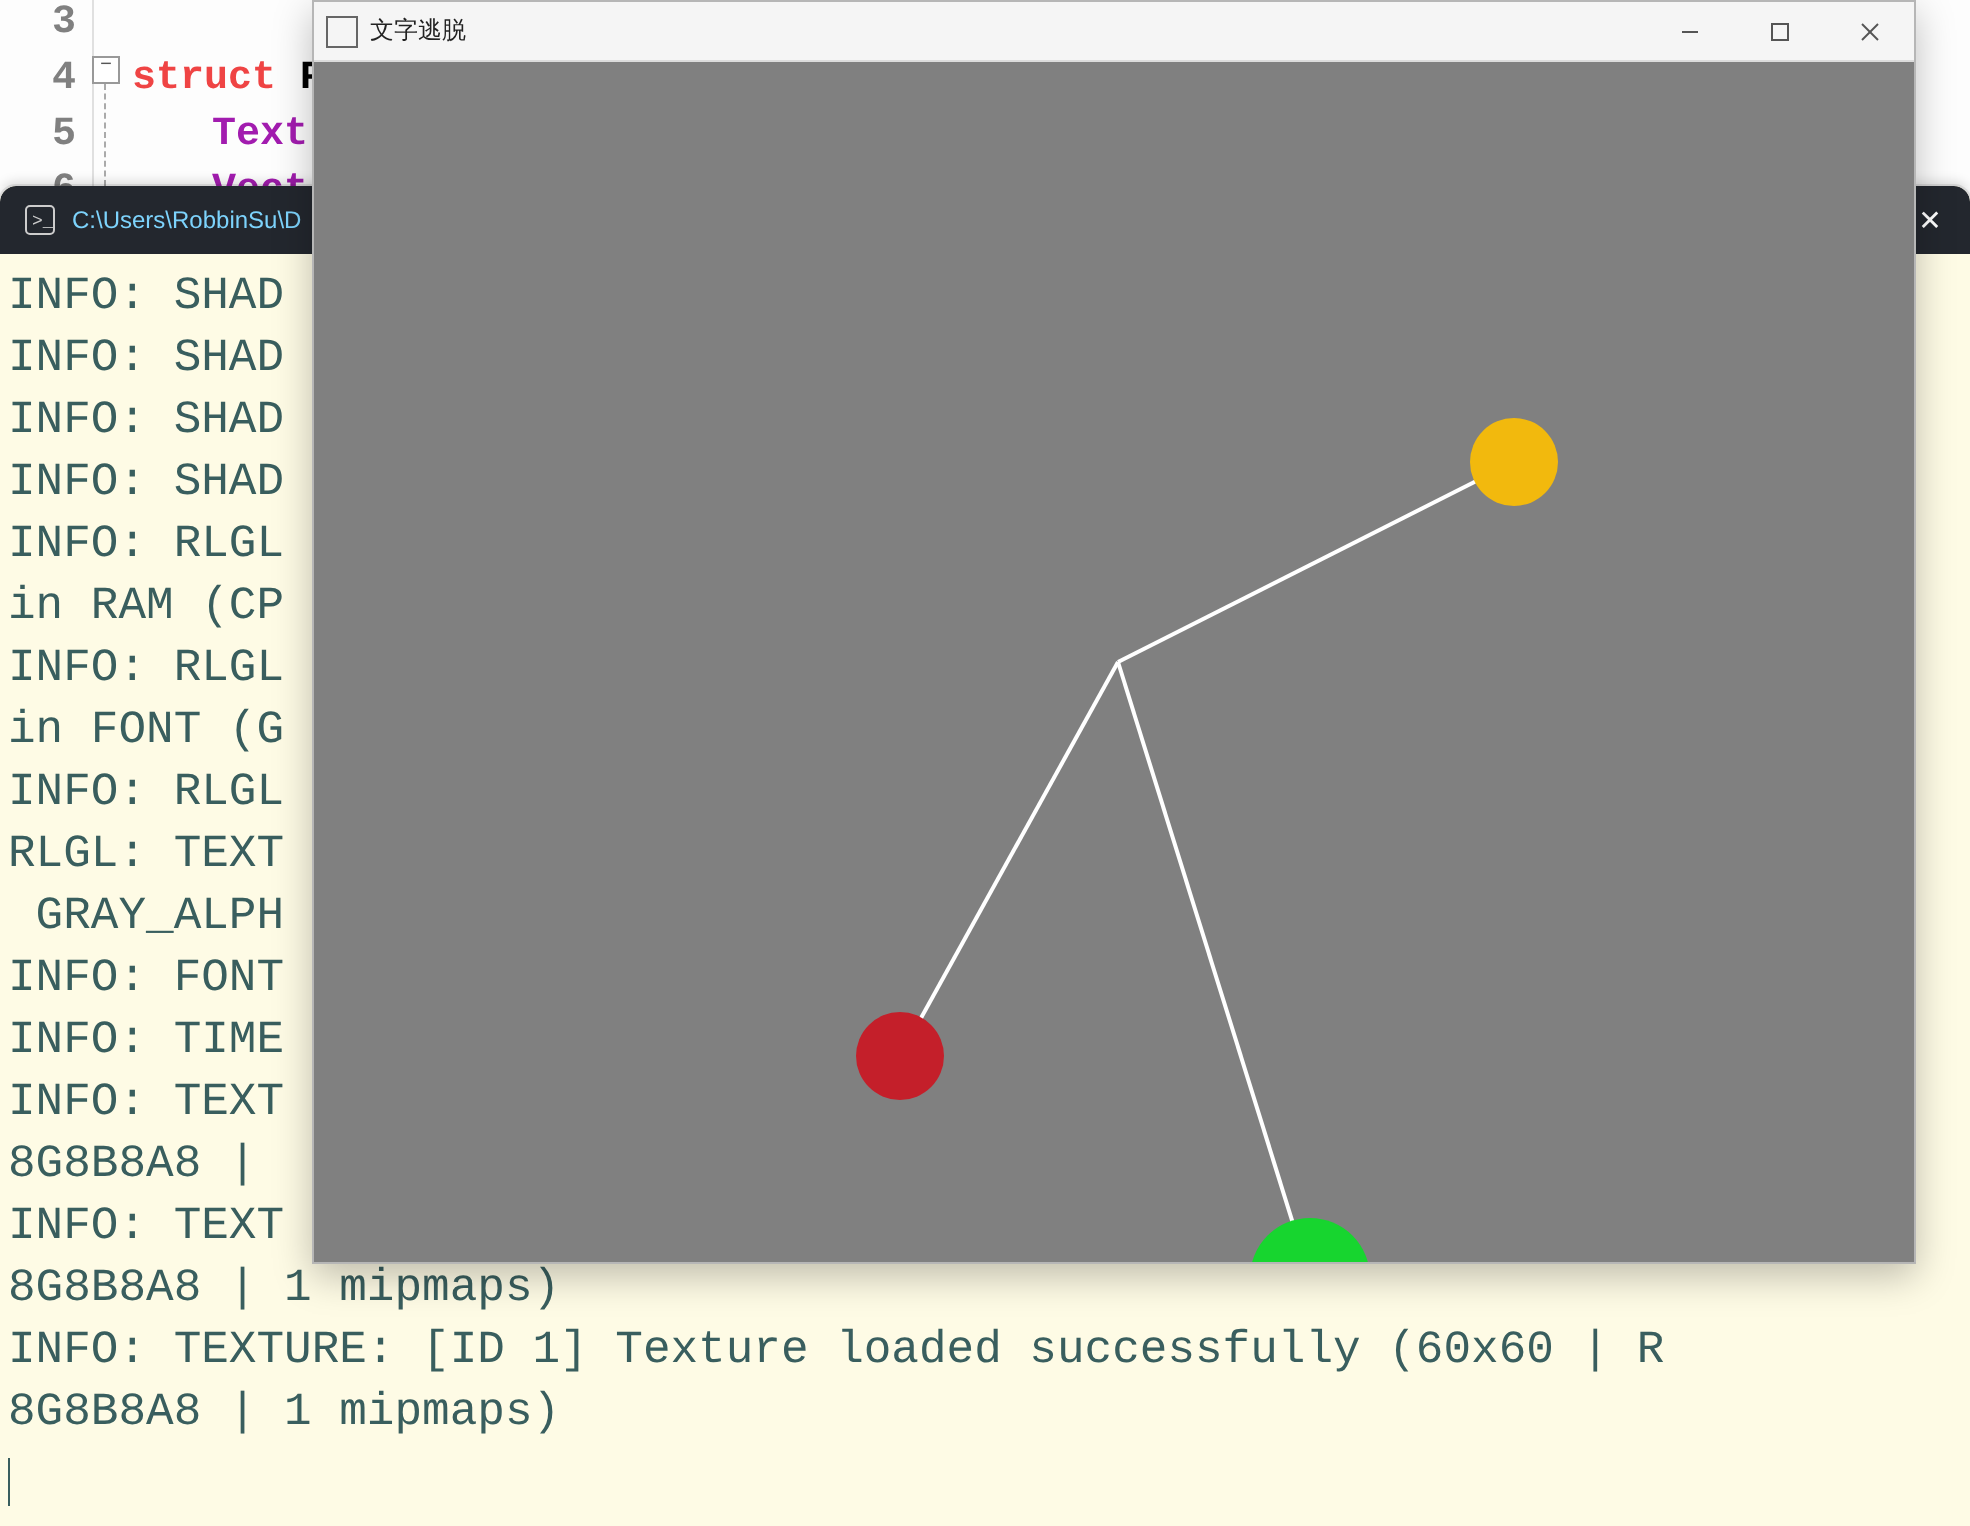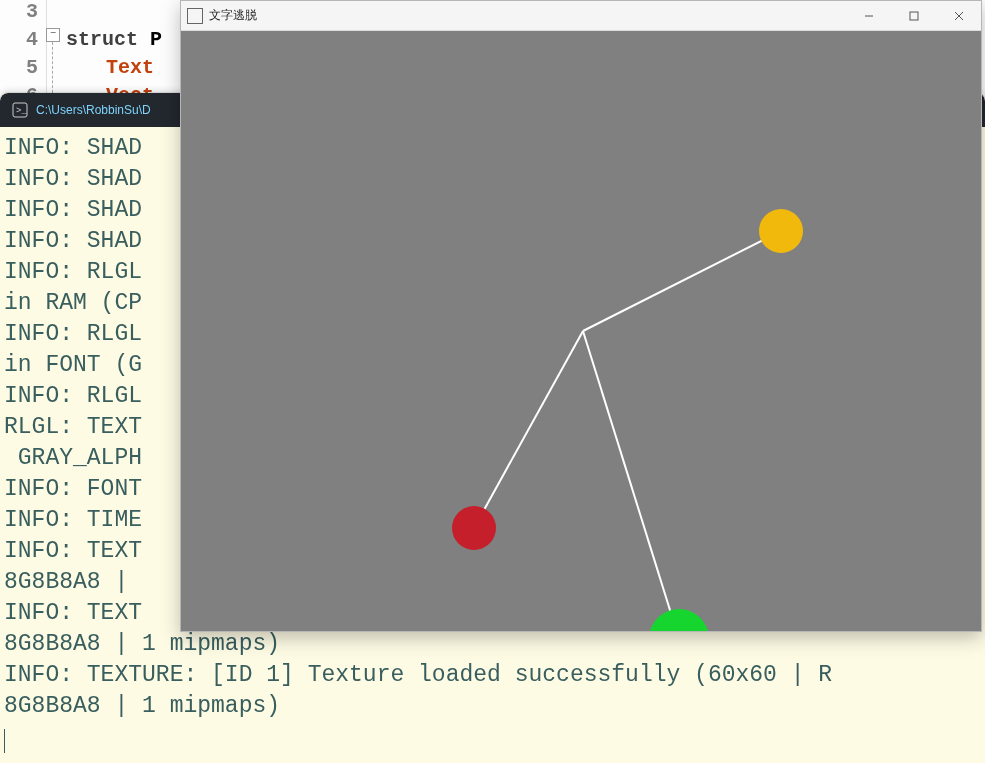--- a/index.html
+++ b/index.html
@@ -68,22 +68,22 @@
   .code-line {
     position: absolute;
     font-size: 20px;
     font-weight: bold;
     line-height: 28px;
     white-space: pre;
   }
   .c4 { left: 66px; top: 26px; }
   .c5 { left: 106px; top: 54px; }
   .c6 { left: 106px; top: 82px; }
-  .kw { color: #404040; }
-  .ty { color: #c2410c; }
+  .kw { color: #ef4444; }
+  .ty { color: #a21caf; }
   .id { color: #000; }
 
   
   .term-window {
     position: absolute;
     left: 0;
     top: 93px;
     width: 985px;
     height: 670px;
     background: #fefbe5;
@@ -152,21 +152,20 @@
   
   .game-window {
     position: absolute;
     left: 156px;
     top: 0;
     width: 800px;
     height: 630px;
     background: #fff;
     border: 1px solid #b6b6b6;
     box-shadow: 0 6px 18px rgba(0,0,0,0.25);
-    margin-left: 24px;
   }
   .game-titlebar {
     height: 29px;
     background: #f5f5f5;
     border-bottom: 1px solid #dcdcdc;
     display: flex;
     align-items: center;
     font-family: "Segoe UI", "Microsoft YaHei", sans-serif;
     font-size: 12px;
     color: #222;

